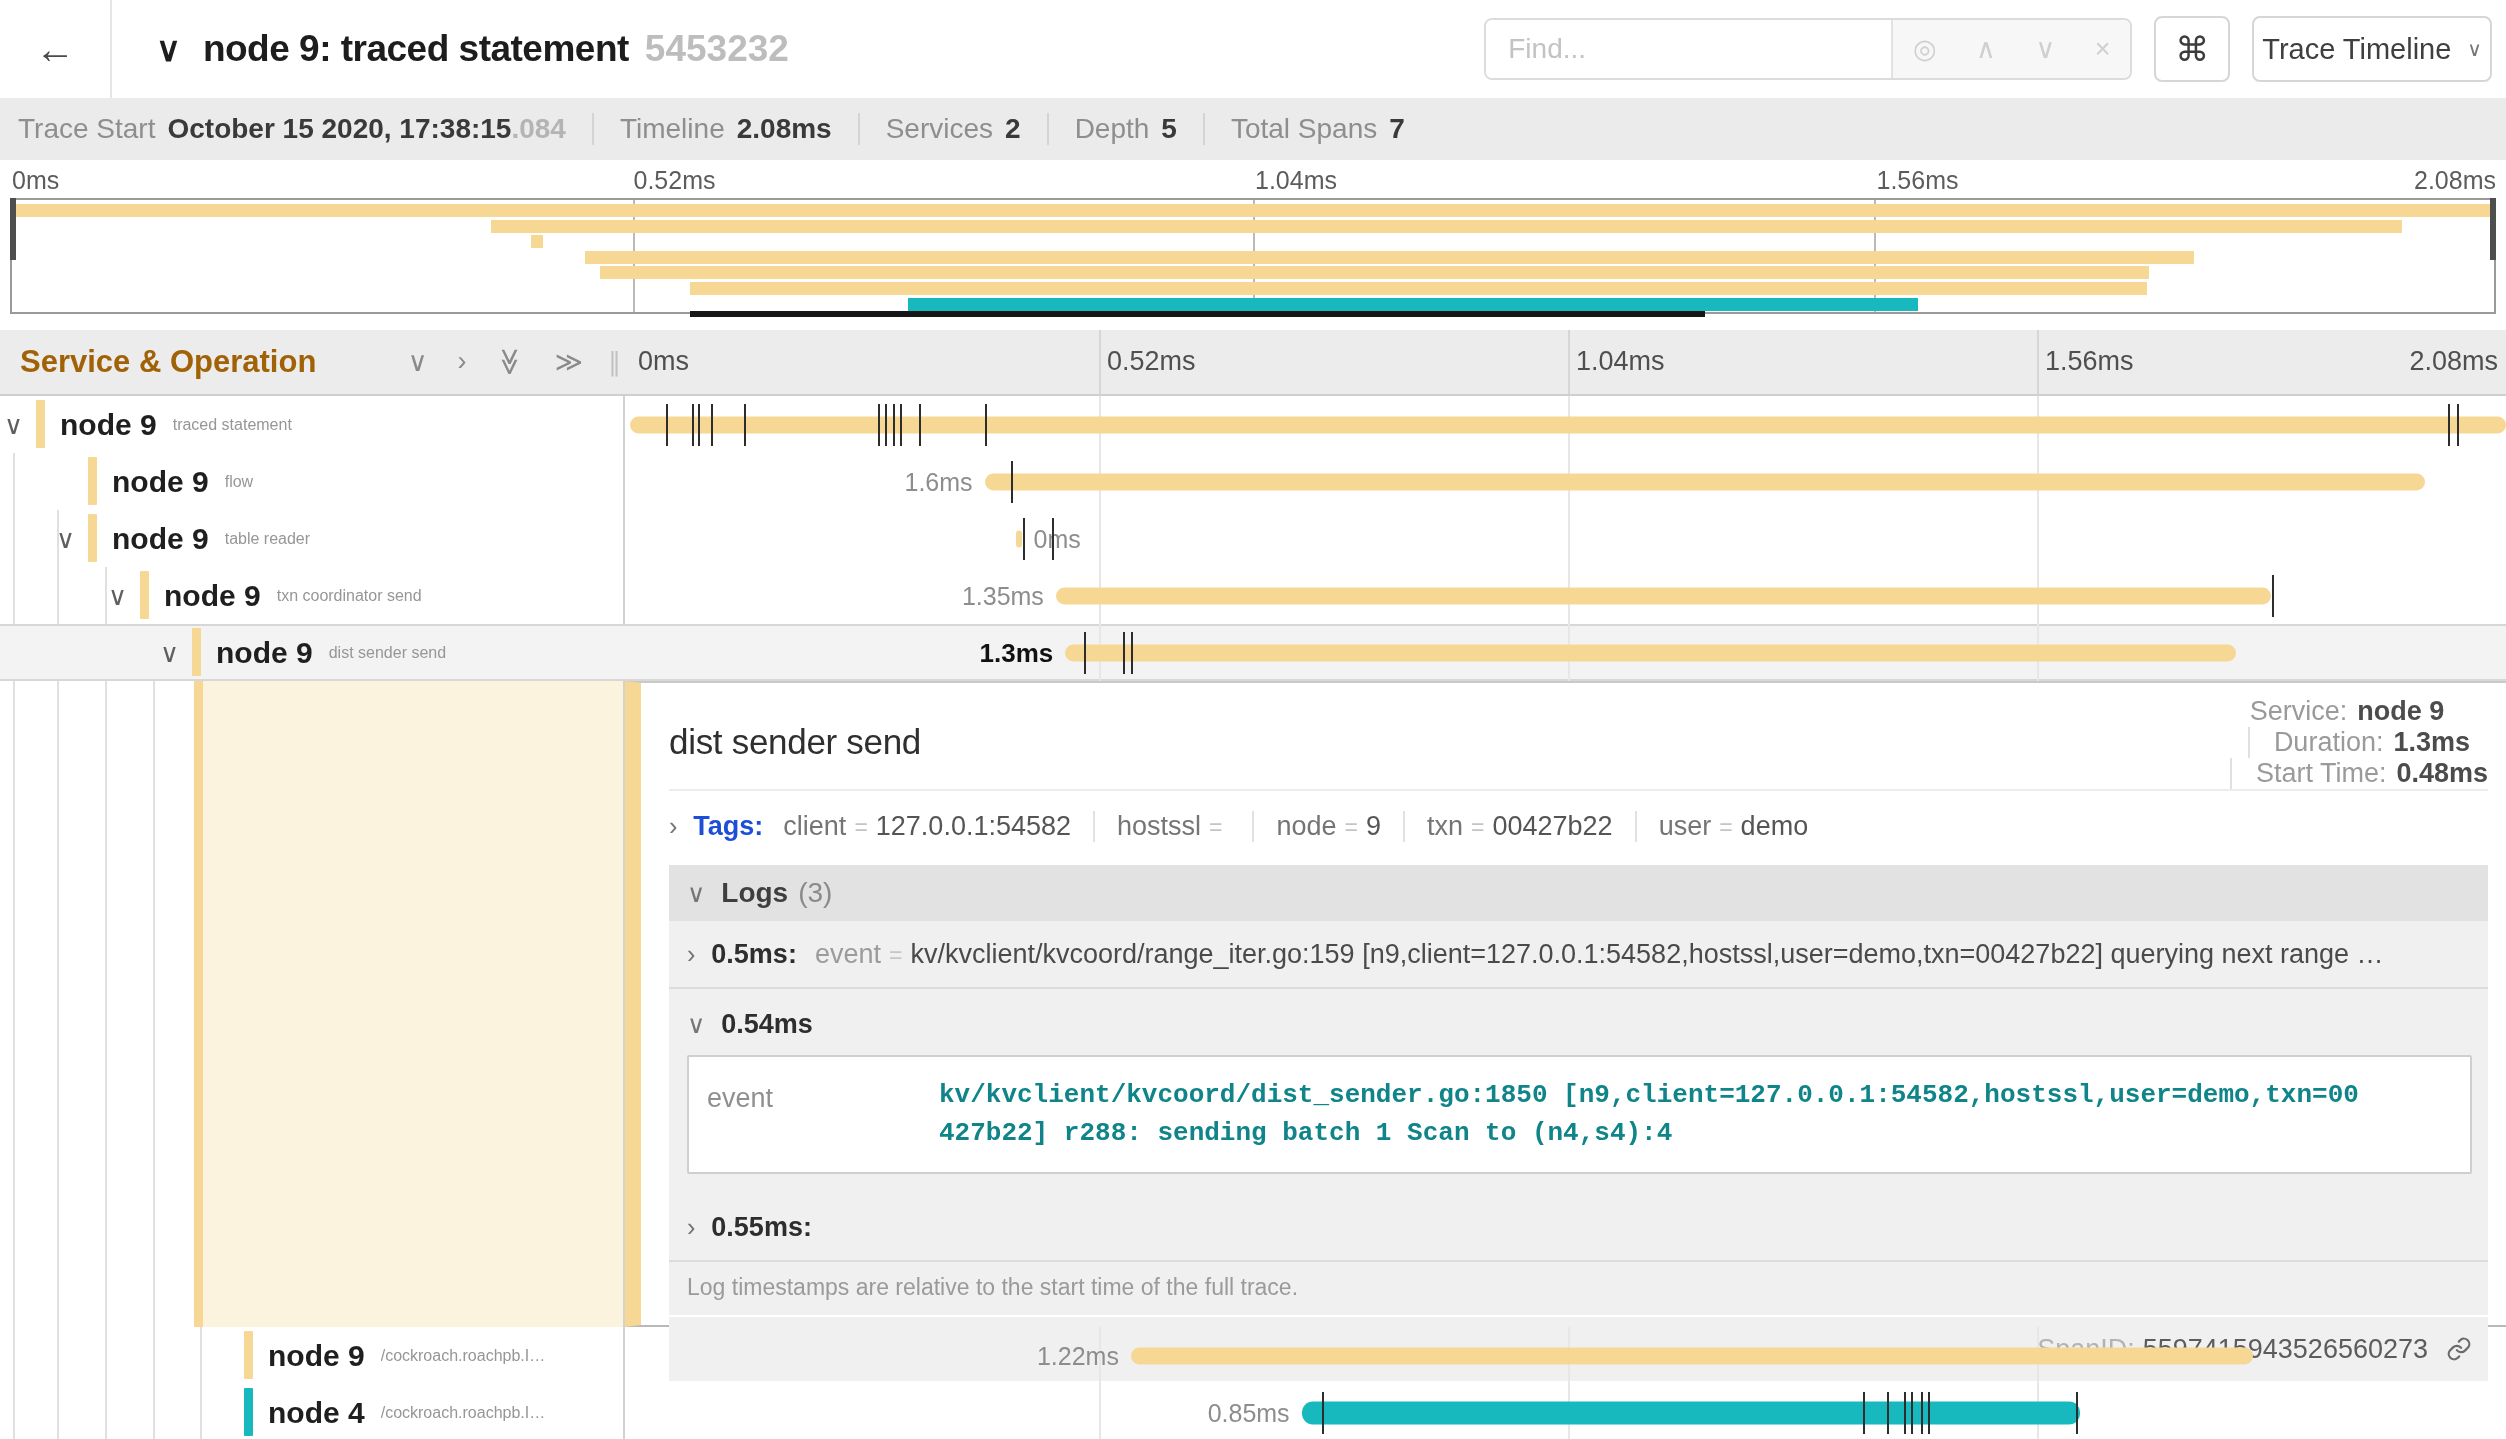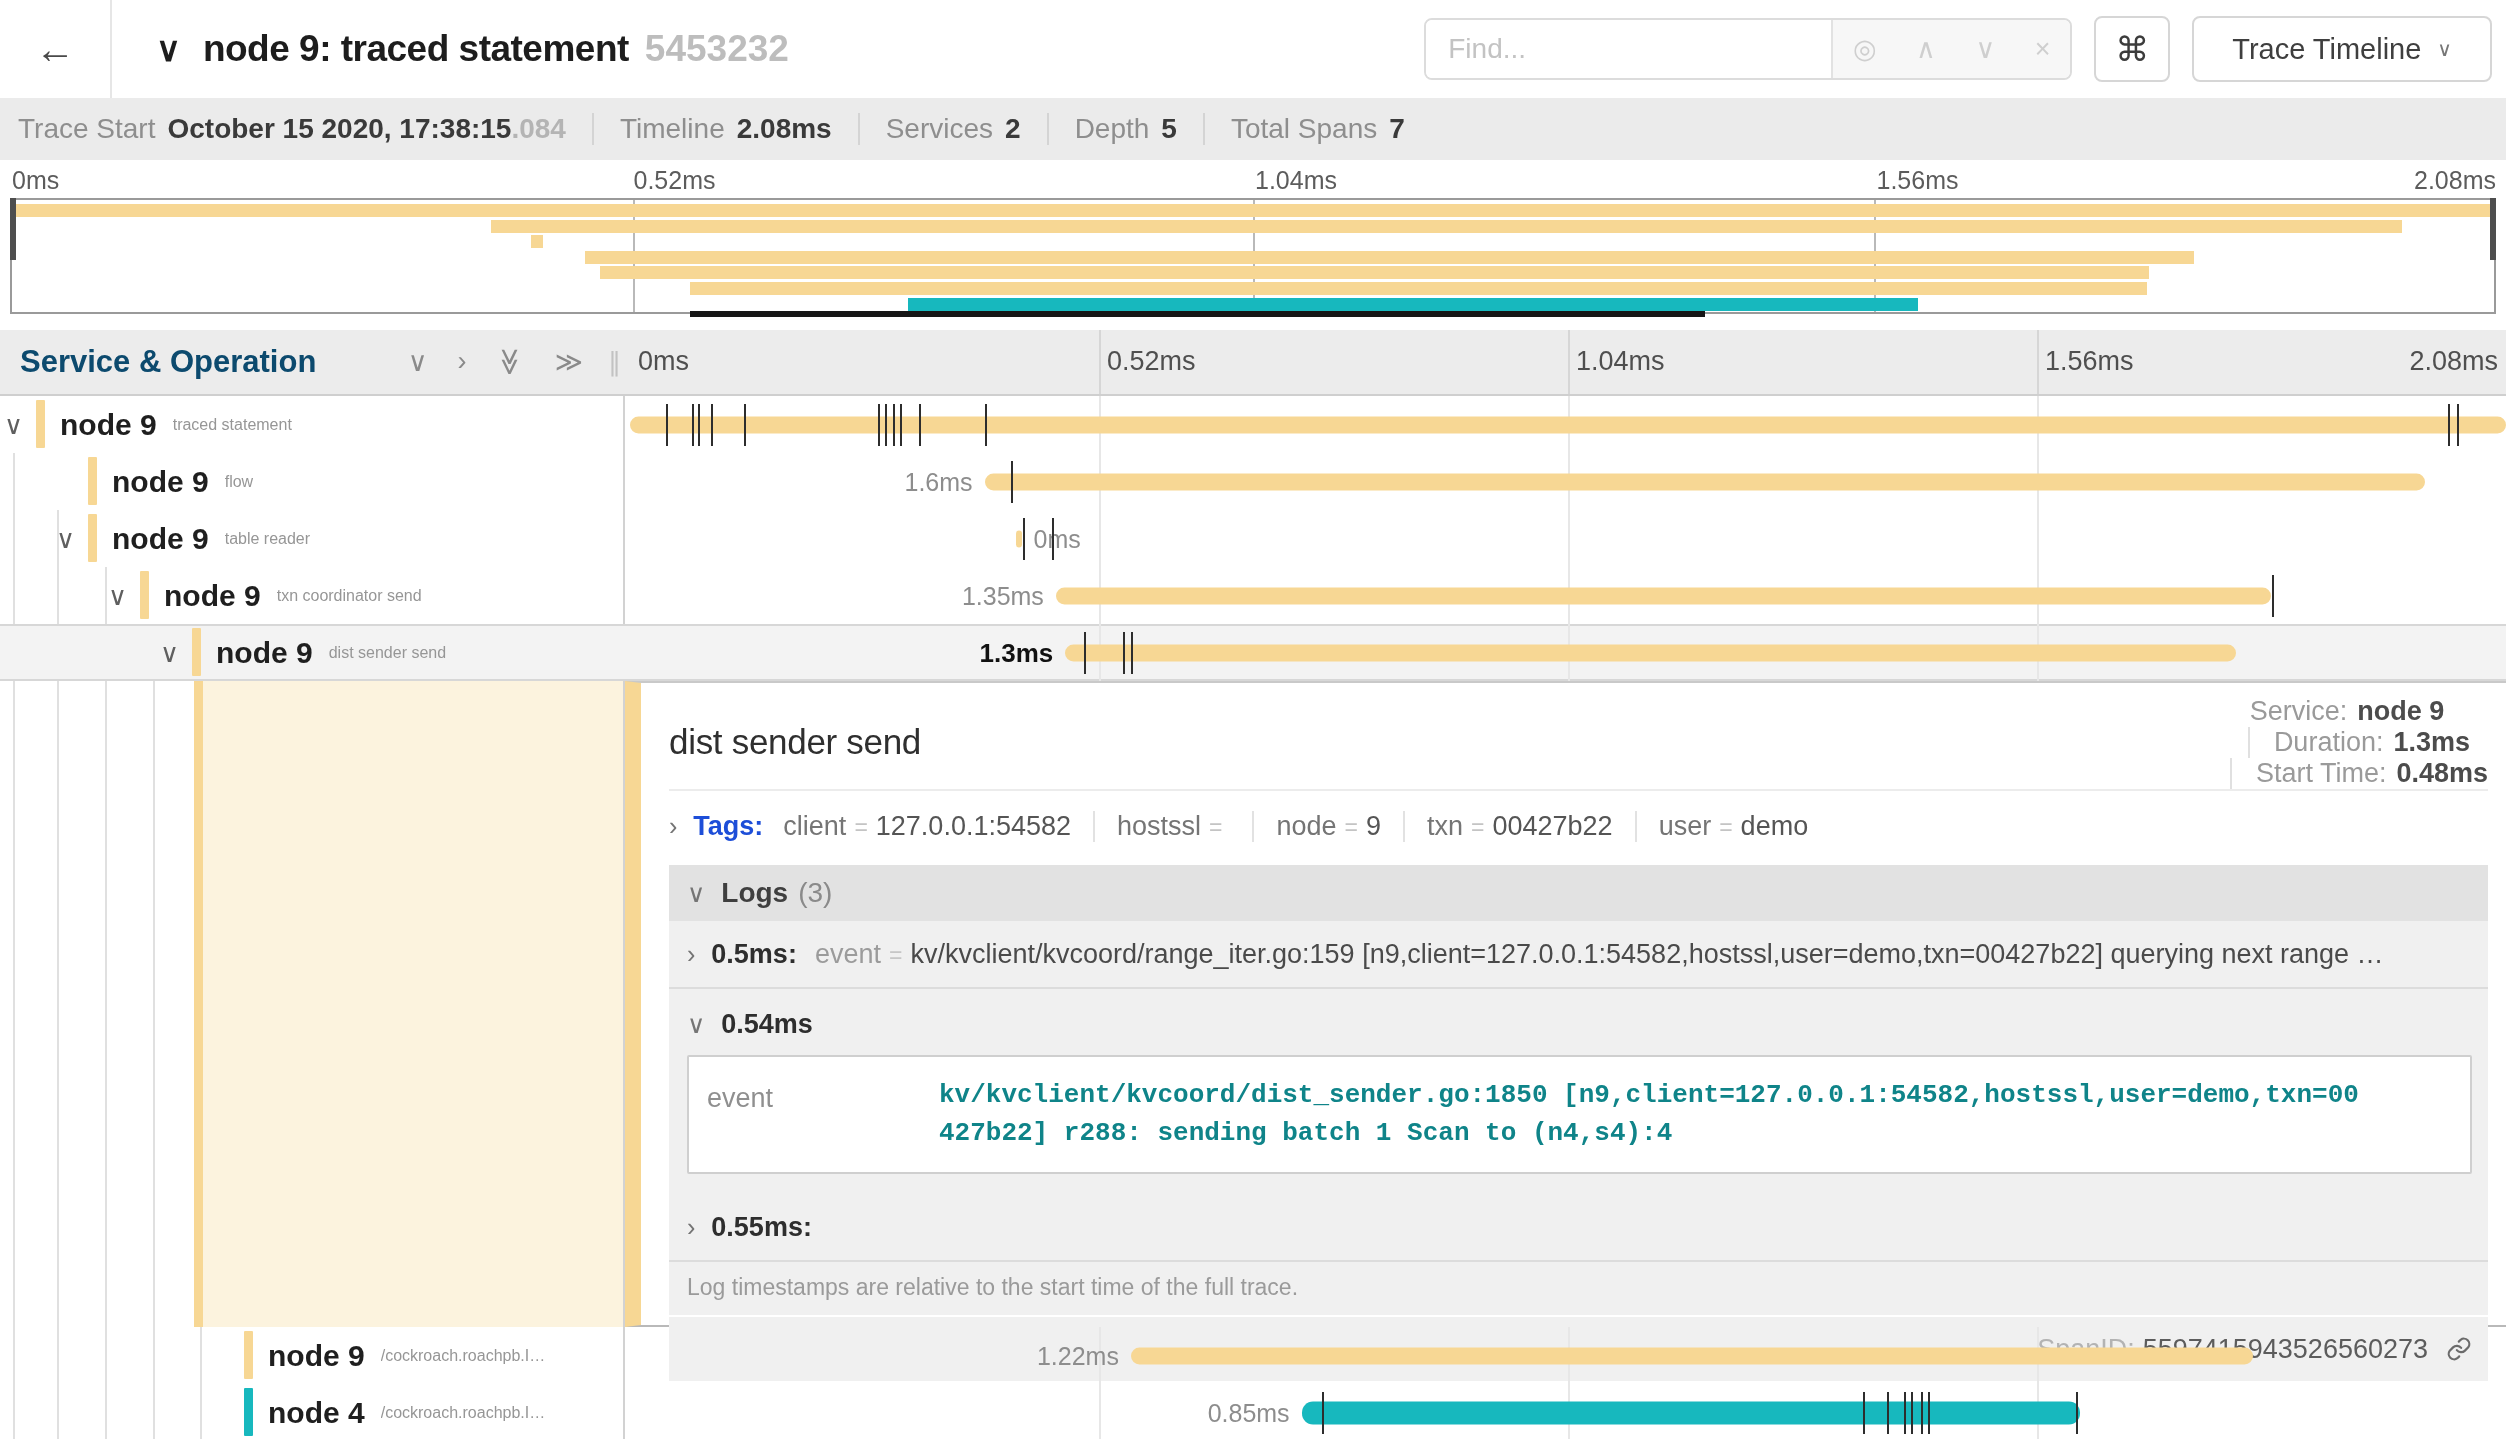--- a/index.html
+++ b/index.html
@@ -16,21 +16,21 @@
   .trace-id { font-size:37px; font-weight:bold; color:#bdbdbd; margin-left:16px; }
   .header-controls { display:flex; align-items:center; gap:22px; padding-right:14px; }
   .find-group { display:flex; height:62px; border:2px solid #dcdcdc; border-radius:8px; overflow:hidden; width:648px; }
   .find-input { border:none; outline:none; flex:1; font-size:28px; color:#444; padding:0 22px;
     font-family:"Liberation Sans", sans-serif; }
   .find-input::placeholder { color:#c3c3c3; }
   .find-btns { width:248px; background:#f7f7f7; border-left:2px solid #e2e2e2; display:flex; align-items:center; justify-content:space-around; color:#cfcfcf; font-size:27px; }
   .find-btns span { cursor:pointer; }
   .icon-btn { height:66px; min-width:76px; border:2px solid #d6d6d6; border-radius:8px; background:#fff;
     display:flex; align-items:center; justify-content:center; font-size:34px; color:#3c3c3c; cursor:pointer; }
-  .view-btn { height:66px; padding:0 38px; border:2px solid #d6d6d6; border-radius:8px; background:#fff;
+  .view-btn { height:66px; padding:0 8px; border:2px solid #d6d6d6; border-radius:8px; background:#fff;
     display:flex; align-items:center; gap:16px; font-size:29px; color:#3f3f3f; cursor:pointer; }
   .view-btn .vb-chev { font-size:20px; color:#777; }
 
   
   .stats-bar { height:62px; background:#ebebeb; display:flex; align-items:center; padding-left:18px; font-size:28px; }
   .stat { display:flex; align-items:center; }
   .stat + .stat { border-left:2px solid #d4d4d4; margin-left:26px; padding-left:26px; }
   .stat .s-label { color:#8e8e8e; margin-right:12px; }
   .stat .s-value { color:#3a3a3a; font-weight:bold; }
   .stat .s-suffix { color:#b4b4b4; font-weight:bold; }
@@ -41,21 +41,21 @@
   .mm-labels span { position:absolute; top:0; }
   .mm-canvas { position:relative; height:116px; border:2px solid #9a9a9a; background:#fff; margin-bottom:6px; }
   .mm-bar { position:absolute; height:13px; }
   .mm-grid { position:absolute; top:0; bottom:0; width:2px; background:#b9b9b9; }
   .mm-viewport { position:absolute; bottom:-5px; height:6px; background:#161616; cursor:grab; }
   .mm-handle { position:absolute; top:-2px; width:6px; height:62px; background:#4e4e4e; cursor:ew-resize; }
 
   
   .ruler { height:66px; margin-top:16px; background:#ececec; border-bottom:2px solid #cfcfcf; display:flex; position:relative; }
   .ruler-left { width:623px; display:flex; align-items:center; padding-left:20px; position:relative; }
-  .ruler-title { font-size:31px; font-weight:bold; color:#0c4a6e; }
+  .ruler-title { font-size:31px; font-weight:bold; color:#a16207; }
   .ruler-icons { position:absolute; right:40px; display:flex; gap:30px; color:#8a8a8a; font-size:27px; }
   .ruler-icons span { cursor:pointer; }
   .rot90 { display:inline-block; transform:rotate(90deg); }
   .col-handle { position:absolute; right:2px; color:#c2c2c2; font-size:26px; cursor:col-resize; }
   .ruler-right { flex:1; position:relative; }
   .ruler-track { position:absolute; left:7px; right:0; top:0; bottom:0; }
   .ruler-track .r-grid { position:absolute; top:0; bottom:0; width:2px; background:#d6d6d6; }
   .r-label { position:absolute; top:16px; font-size:27px; color:#4f4f4f; }
 
   

